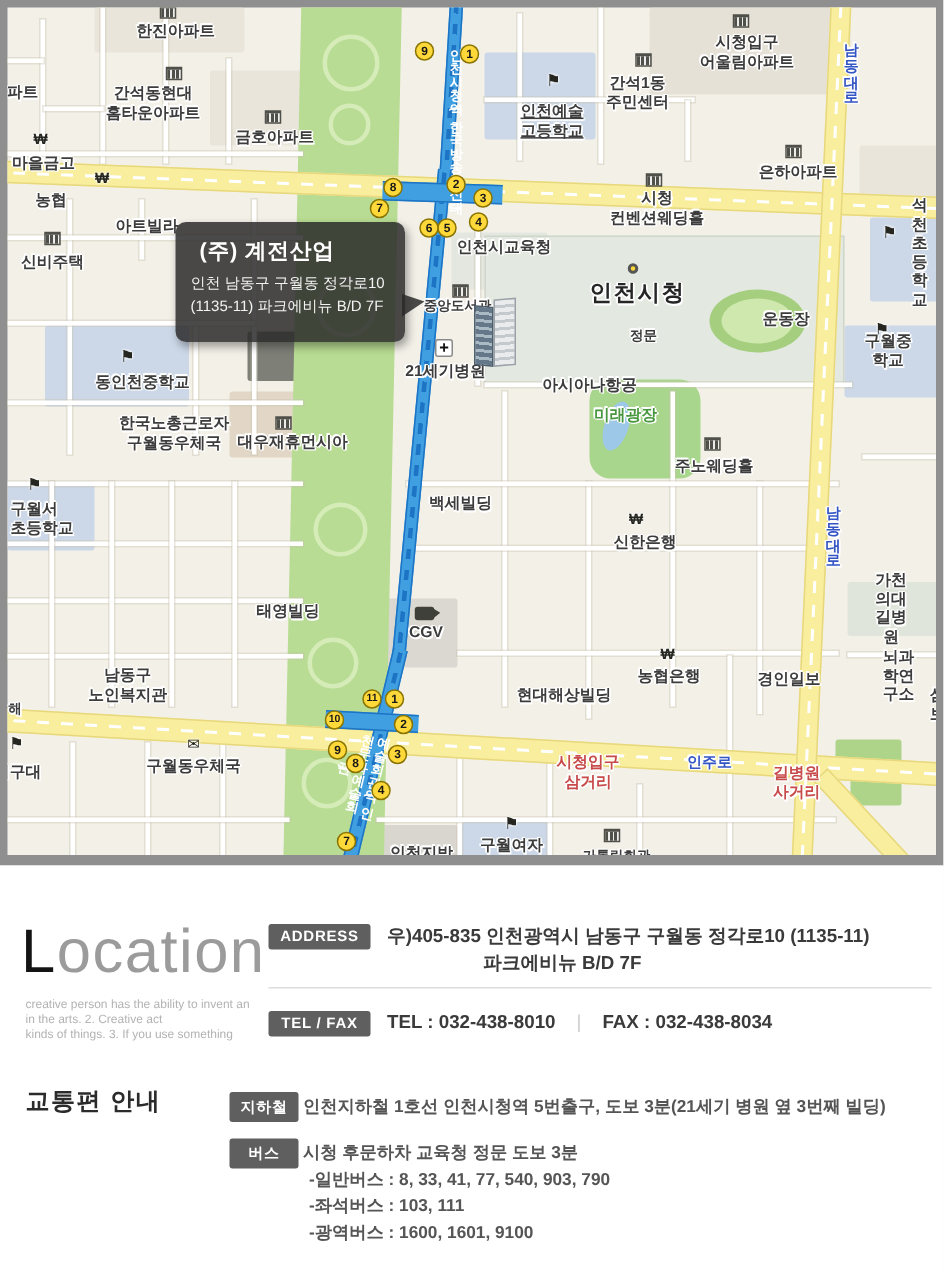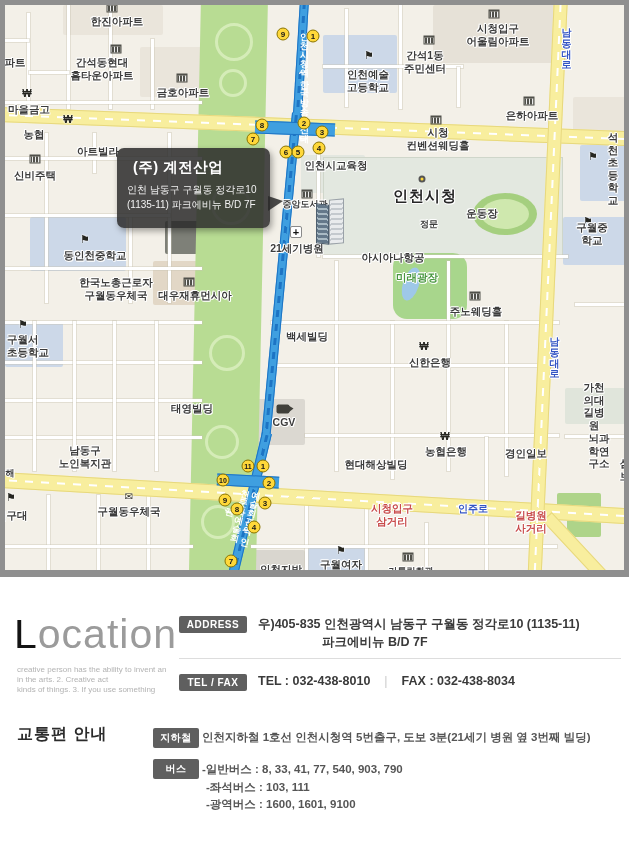--- a/index.html
+++ b/index.html
@@ -269,28 +269,28 @@
           <div class="lbl" style="left: 178px; top: 87px;">금호아파트</div>
           <div class="lbl" style="left: 10px; top: 57px;">파트</div>
           <div class="lbl" style="left: 24px; top: 104px;">마을금고</div>
           <div class="lbl" style="left: 29px; top: 129px;">농협</div>
           <div class="lbl" style="left: 93px; top: 146px;">아트빌라</div>
           <div class="lbl" style="left: 30px; top: 170px;">신비주택</div>
           <div class="lbl" style="left: 493px; top: 30px;">시청입구
 어울림아파트</div>
           <div class="lbl" style="left: 420px; top: 57px;">간석1동
 주민센터</div>
-          <div class="lbl" style="left: 363px; top: 76px;">인천예술
+          <div class="lbl" style="left: 363px; top: 76px; text-decoration: underline;">인천예술
 고등학교</div>
           <div class="lbl" style="left: 527px; top: 110px;">은하아파트</div>
           <div class="lbl" style="left: 433px; top: 134px;">시청
 컨벤션웨딩홀</div>
           <div class="lbl" style="left: 331px; top: 160px;">인천시교육청</div>
           <div class="lbl big" style="left: 420px; top: 191px;">인천시청</div>
-          <div class="lbl" style="left: 477px; top: 208px;">운동장</div>
+          <div class="lbl" style="left: 519px; top: 208px;">운동장</div>
           <div class="lbl sm" style="left: 424px; top: 219px;">정문</div>
           <div class="lbl" style="left: 608px; top: 164px;">석천초등학교</div>
           <div class="lbl" style="left: 587px; top: 229px;">구월중학교</div>
           <div class="lbl" style="left: 388px; top: 252px;">아시아나항공</div>
           <div class="lbl grn" style="left: 412px; top: 272px;">미래광장</div>
           <div class="lbl" style="left: 471px; top: 306px;">주노웨딩홀</div>
           <div class="lbl sm" style="left: 300px; top: 199px;">중앙도서관</div>
           <div class="lbl" style="left: 292px; top: 243px;">21세기병원</div>
           <div class="lbl" style="left: 84px; top: 250px; padding-left: 12px;">동인천중학교</div>
           <div class="lbl" style="left: 111px; top: 284px;">한국노총근로자
@@ -363,19 +363,20 @@
     <div class="badge" style="left:179px;top:97px">TEL / FAX</div>
     <div class="telfax"><span>TEL : 032-438-8010</span><span class="sep">|</span><span>FAX : 032-438-8034</span></div>
 
     <div class="tr-title">교통편 안내</div>
 
     <div class="badge badge-k" style="left:153px;top:151px">지하철</div>
     <div class="tr-text">인천지하철 1호선 인천시청역 5번출구, 도보 3분(21세기 병원 옆 3번째 빌딩)</div>
 
     <div class="badge badge-k" style="left:153px;top:182px">버스</div>
     <div class="bus-lines" id="bus-lines">
+        <div class="bus-line">시청 후문하차 교육청 정문 도보 3분</div>
         <div class="bus-line">-일반버스 : 8, 33, 41, 77, 540, 903, 790</div>
         <div class="bus-line">-좌석버스 : 103, 111</div>
         <div class="bus-line">-광역버스 : 1600, 1601, 9100</div>
       </div>
 
   </div>
 </div>
 
 </body></html>

